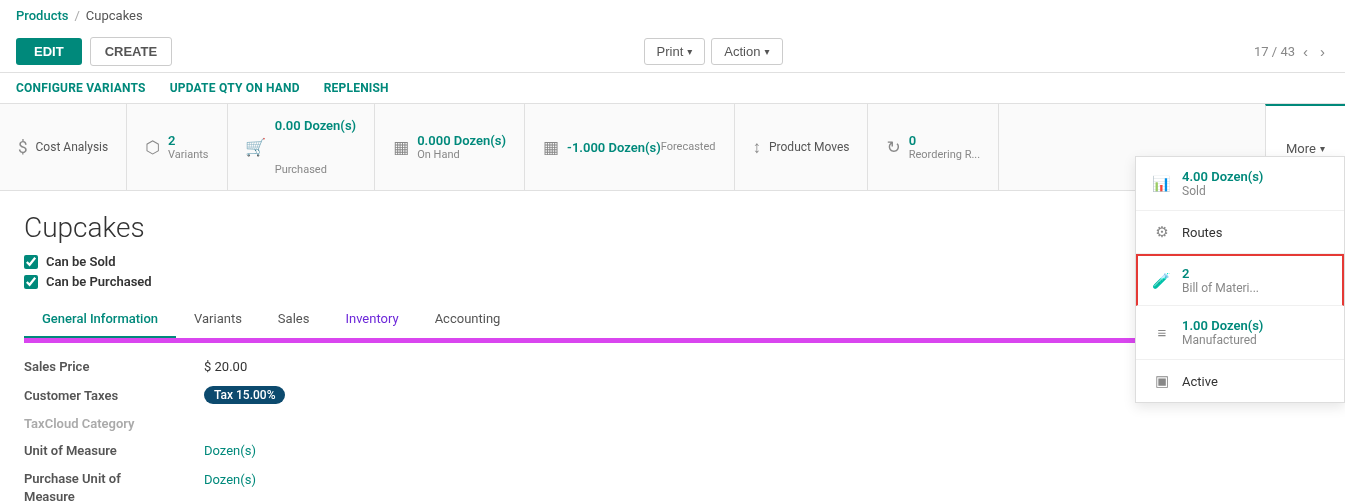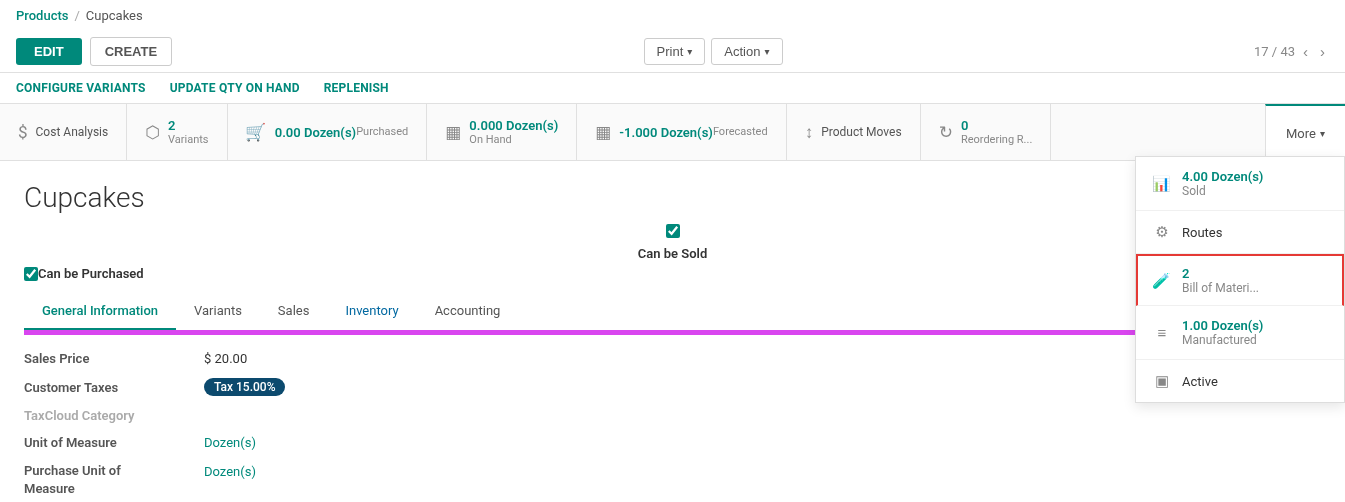--- a/index.html
+++ b/index.html
@@ -52,21 +52,21 @@
   <div style="display:flex; align-items:center; gap:8px; padding:14px 18px; border-right:1px solid #e0e0e0; cursor:pointer; white-space:nowrap;">
     <span style="color:#888; font-size:17px;">⬡</span>
     <div style="display:flex; flex-direction:column;">
       <span style="color:#00897b; font-weight:600; font-size:13px;">2</span>
       <span style="font-size:11px; color:#888;">Variants</span>
     </div>
   </div>
 
   <div style="display:flex; align-items:center; gap:8px; padding:14px 18px; border-right:1px solid #e0e0e0; cursor:pointer; white-space:nowrap;">
     <span style="color:#888; font-size:17px;">🛒</span>
-    <div style="display:flex; flex-direction:row;">
+    <div style="display:flex; flex-direction:column;gap:30px;">
       <span style="color:#00897b; font-weight:600; font-size:13px;">0.00 Dozen(s)</span>
       <span style="font-size:11px; color:#888;">Purchased</span>
     </div>
   </div>
 
   <div style="display:flex; align-items:center; gap:8px; padding:14px 18px; border-right:1px solid #e0e0e0; cursor:pointer; white-space:nowrap;">
     <span style="color:#888; font-size:17px;">▦</span>
     <div style="display:flex; flex-direction:column;">
       <span style="color:#00897b; font-weight:600; font-size:13px;">0.000 Dozen(s)</span>
       <span style="font-size:11px; color:#888;">On Hand</span>
@@ -140,34 +140,34 @@
         <span style="font-size:13px; color:#333;">Active</span>
       </div>
     </div>
 
   </div>
 </div>
 
 <div style="padding:20px 24px 0;">
   <h1 style="font-size:28px; font-weight:300; color:#333; margin-bottom:10px;">Cupcakes</h1>
 
-  <div style="display:flex; align-items:center; gap:8px; margin-bottom:5px;flex-direction:column;">
+  <div style="display:flex; align-items:center; gap:8px; margin-bottom:5px;">
     <input type="checkbox" checked="" style="accent-color: rgb(0, 137, 123); width: 14px; height: 14px;">
     <span style="font-weight:600; font-size:13px;">Can be Sold</span>
   </div>
-  <div style="display:flex; align-items:center; gap:0; margin-bottom:6px;">
+  <div style="display:flex; align-items:center; gap:8px; margin-bottom:6px;">
     <input type="checkbox" checked="" style="accent-color: rgb(0, 137, 123); width: 14px; height: 14px;">
     <span style="font-weight:600; font-size:13px;">Can be Purchased</span>
   </div>
 
   <div style="display:flex; border-bottom:5px solid #d946ef; margin-top:12px;">
     <div style="padding:10px 18px; cursor:pointer; font-size:13px; color:#00897b; border-bottom:2px solid #00897b; font-weight:500;">General Information</div>
     <div style="padding:10px 18px; cursor:pointer; font-size:13px; color:#555; border-bottom:2px solid transparent;">Variants</div>
     <div style="padding:10px 18px; cursor:pointer; font-size:13px; color:#555; border-bottom:2px solid transparent;">Sales</div>
-    <div style="padding:10px 18px; cursor:pointer; font-size:13px; color:#0369a1; border-bottom:2px solid transparent;">Inventory</div>
+    <div style="padding:10px 18px; cursor:pointer; font-size:13px; color:#6d28d9; border-bottom:2px solid transparent;">Inventory</div>
     <div style="padding:10px 18px; cursor:pointer; font-size:13px; color:#555; border-bottom:2px solid transparent;">Accounting</div>
   </div>
 
   <div style="display:grid; grid-template-columns:1fr 1fr; padding:16px 0; gap:0; max-width:960px;">
 
 
     <div style="display:flex; flex-direction:column; gap:12px;">
       <div style="display:flex; align-items:center; gap:0;">
         <span style="width:180px; font-weight:600; font-size:13px; color:#555; flex-shrink:0;">Sales Price</span>
         <span style="font-size:13px; color:#333;">$ 20.00</span>

